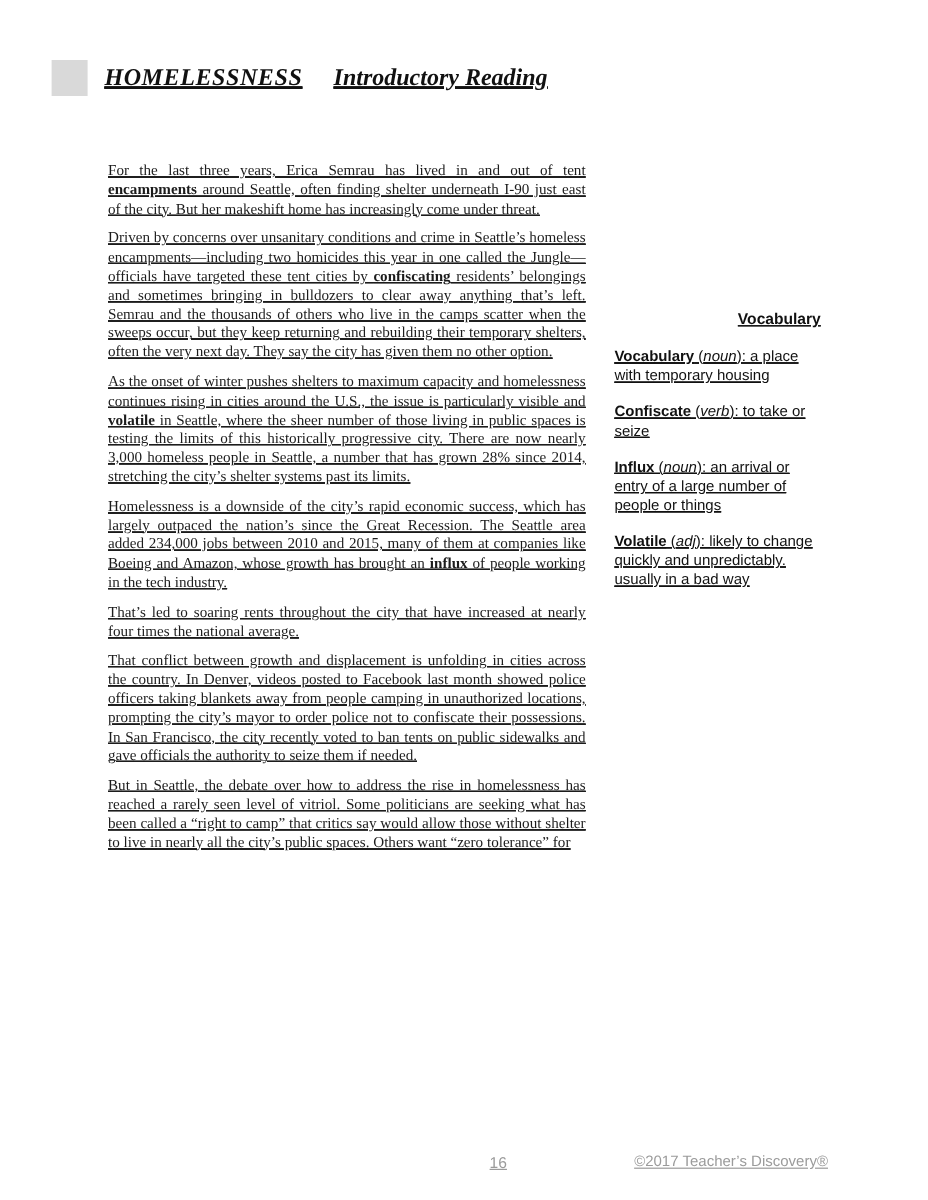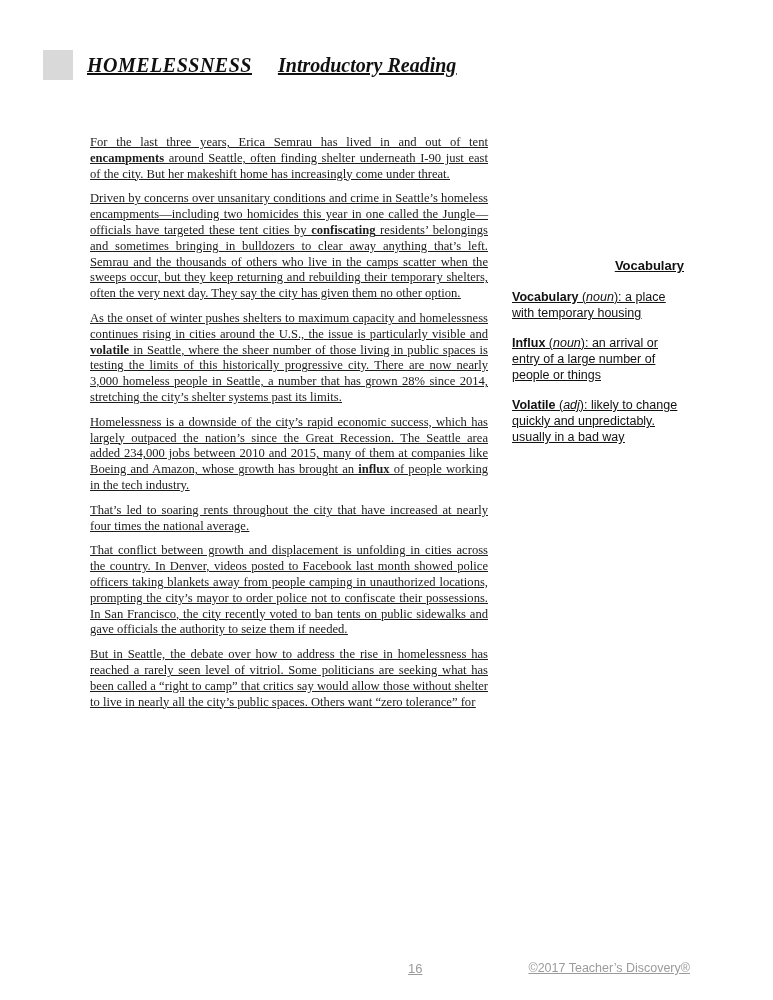--- a/index.html
+++ b/index.html
@@ -152,20 +152,21 @@
         <p class="para"><span>That’s led to soaring rents throughout the city that have increased at nearly four times the national average.</span></p>
         <p class="para"><span>That conflict between growth and displacement is unfolding in cities across the country. In Denver, videos posted to Facebook last month showed police officers taking blankets away from people camping in unauthorized locations, prompting the city’s mayor to order police not to confiscate their possessions. In San Francisco, the city recently voted to ban tents on public sidewalks and gave officials the authority to seize them if needed.</span></p>
         <p class="para"><span>But in Seattle, the debate over how to address the rise in homelessness has reached a rarely seen level of vitriol. Some politicians are seeking what has been called a “right to camp” that critics say would allow those without shelter to live in nearly all the city’s public spaces. Others want “zero tolerance” for</span></p>
       </div>
   </main>
 
   <aside class="vocab-col">
     <div class="vocab-heading">Vocabulary</div>
     <div id="vocab-entries">
         <div class="vocab-entry"><span class="vocab-term">Vocabulary</span> (<span class="vocab-pos">noun</span>): a  place with temporary housing</div>
+        <div class="vocab-entry"><span class="vocab-term">Confiscate</span> (<span class="vocab-pos">verb</span>): to take or seize</div>
         <div class="vocab-entry"><span class="vocab-term">Influx</span> (<span class="vocab-pos">noun</span>): an arrival or entry of a large number of people or things</div>
         <div class="vocab-entry"><span class="vocab-term">Volatile</span> (<span class="vocab-pos">adj</span>): likely to change quickly and unpredictably. usually in a bad way</div>
       </div>
   </aside>
 
   <footer class="page-footer">
     <span class="footer-page">16</span>
     <span class="footer-right">©2017 Teacher’s Discovery®</span>
   </footer>
 

